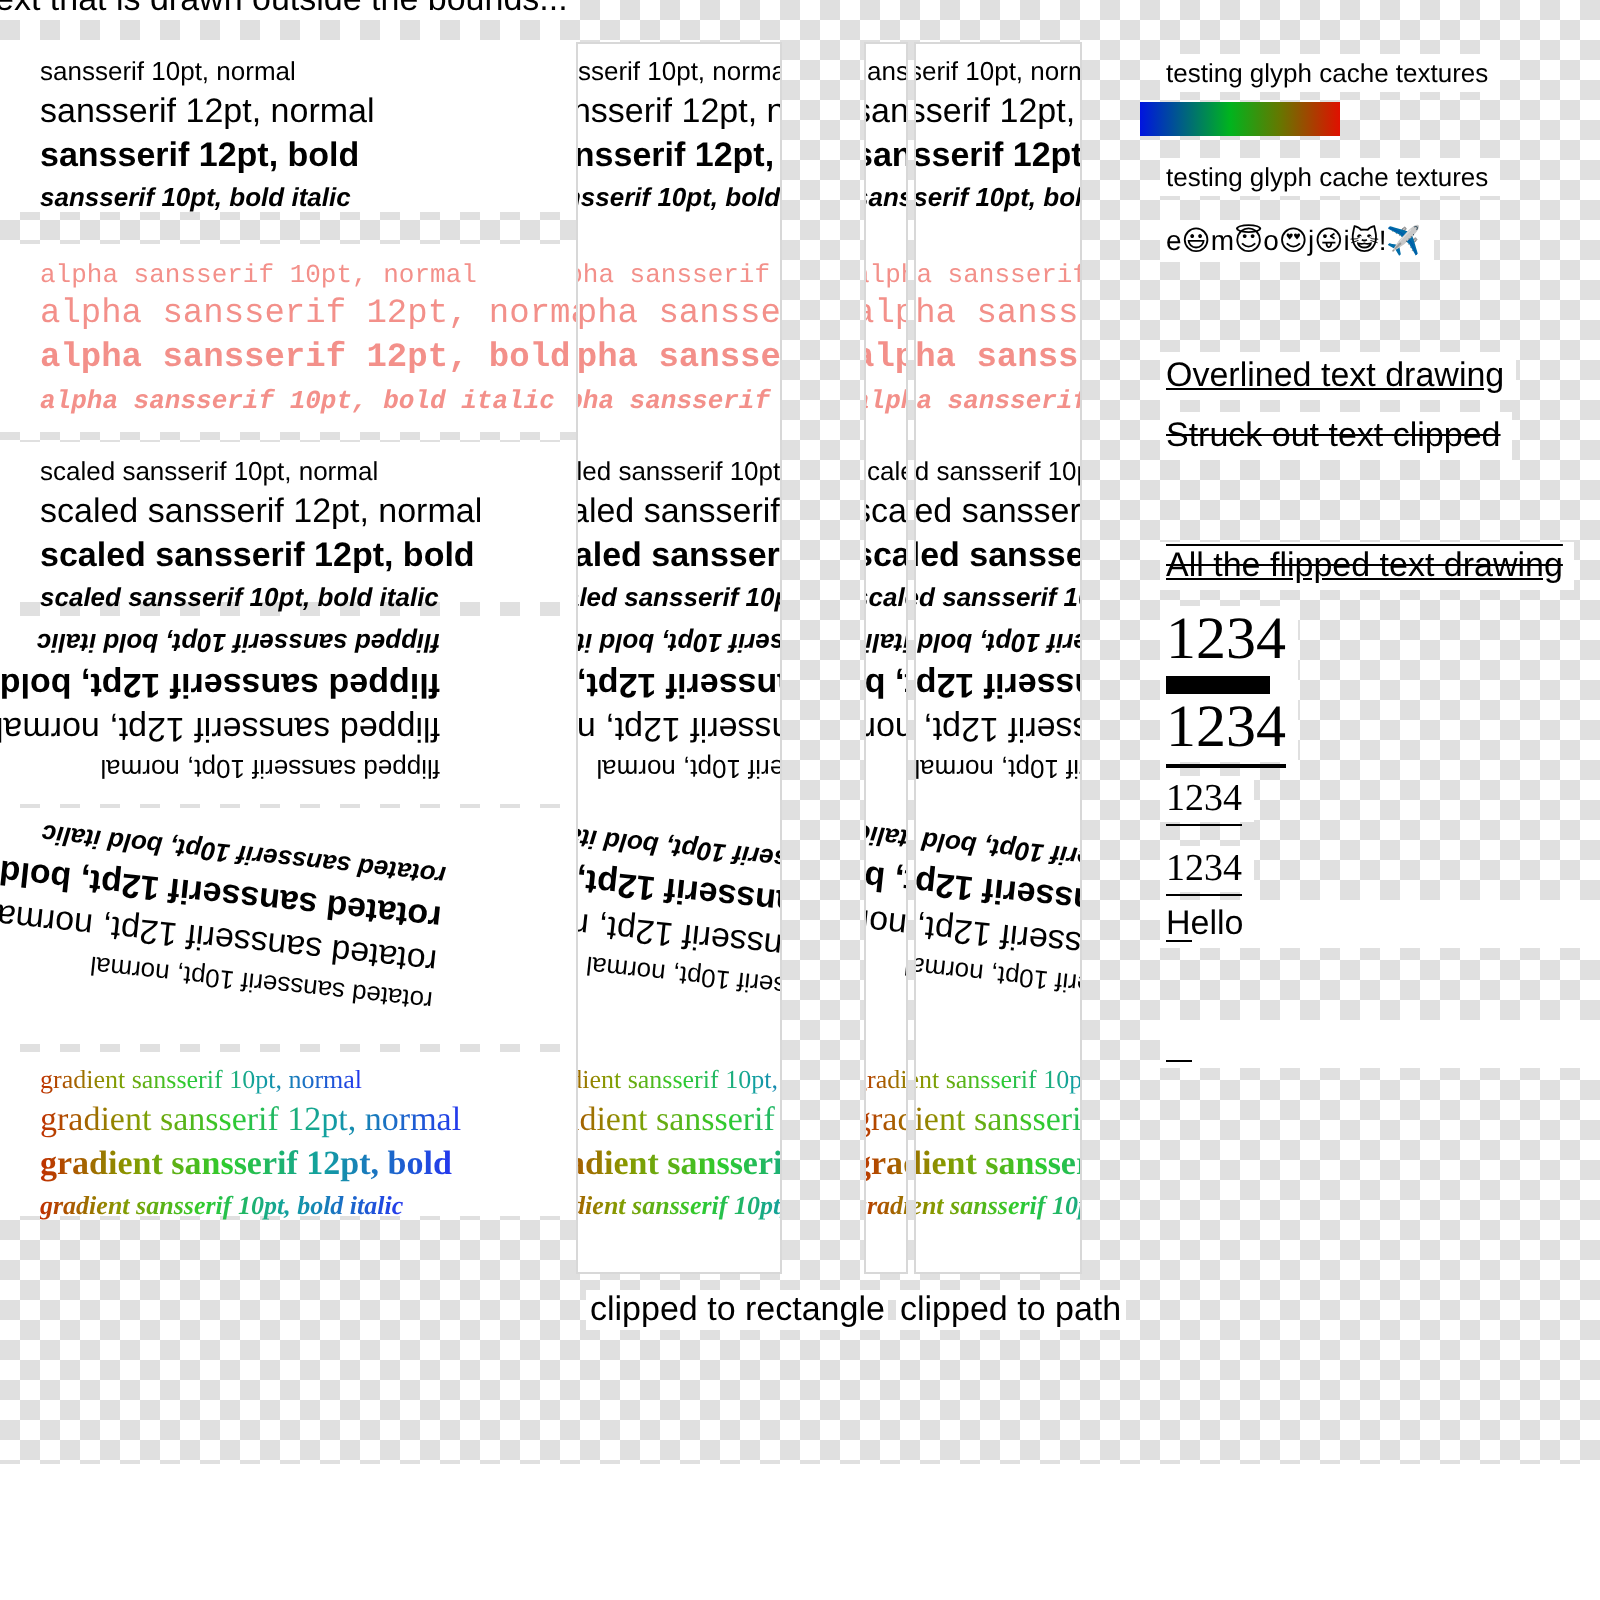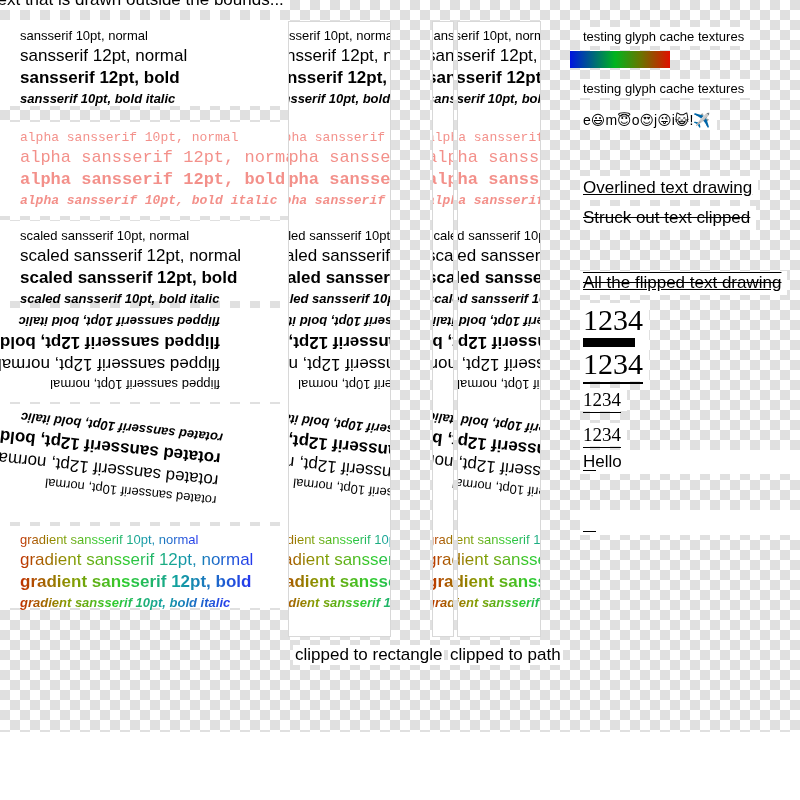--- a/index.html
+++ b/index.html
@@ -25,21 +25,21 @@
   .bi{font-weight:bold;font-style:italic;}
   .k-plain{top:20px;height:86px;padding-top:6px;}
   .k-alpha{top:122px;height:94px;padding-top:6px;color:rgba(235,64,54,0.58);font-family:Liberation Mono, monospace;}
   .k-scaled{top:221px;height:80px;padding-top:5px;}
   .k-flipped{top:308px;height:94px;padding-left:0;}
   .k-rotated{top:404px;height:118px;padding-left:0;}
   .k-gradient{top:526px;height:82px;padding-top:4px;}
   .tbox{position:absolute;left:0;width:240px;padding-left:20px;box-sizing:border-box;}
   .flipped-box{top:4px;transform:rotate(180deg);}
   .rotated-box{top:14px;transform:rotate(186deg);}
-  .k-gradient .line{display:inline-block;background:linear-gradient(90deg,#c03000 0%,#889900 22%,#2ecc2e 45%,#12a0a0 68%,#2437ee 100%);-webkit-background-clip:text;background-clip:text;color:transparent;}
+  .k-gradient .line{display:inline-block;background:linear-gradient(90deg,#c03000 0%,#889900 22%,#2ecc2e 45%,#12a0a0 68%,#2437ee 100%);-webkit-background-clip:text;background-clip:text;color:transparent;font-family:Liberation Serif, serif;}
   
   .clip{position:absolute;top:21px;height:616px;background:#fff;border:1px solid #d8d8d8;overflow:hidden;box-sizing:border-box;}
   #clip-rect{left:288px;width:103px;}
   #clip-path-a{left:432px;width:22px;}
   #clip-path-b{left:457px;width:84px;}
   .clip .inner{position:absolute;top:-22px;width:288px;height:800px;}
   #clip-rect .inner{left:-41px;}
   #clip-path-a .inner{left:-26px;}
   #clip-path-b .inner{left:-51px;}
   .clip .block{background:transparent;}

